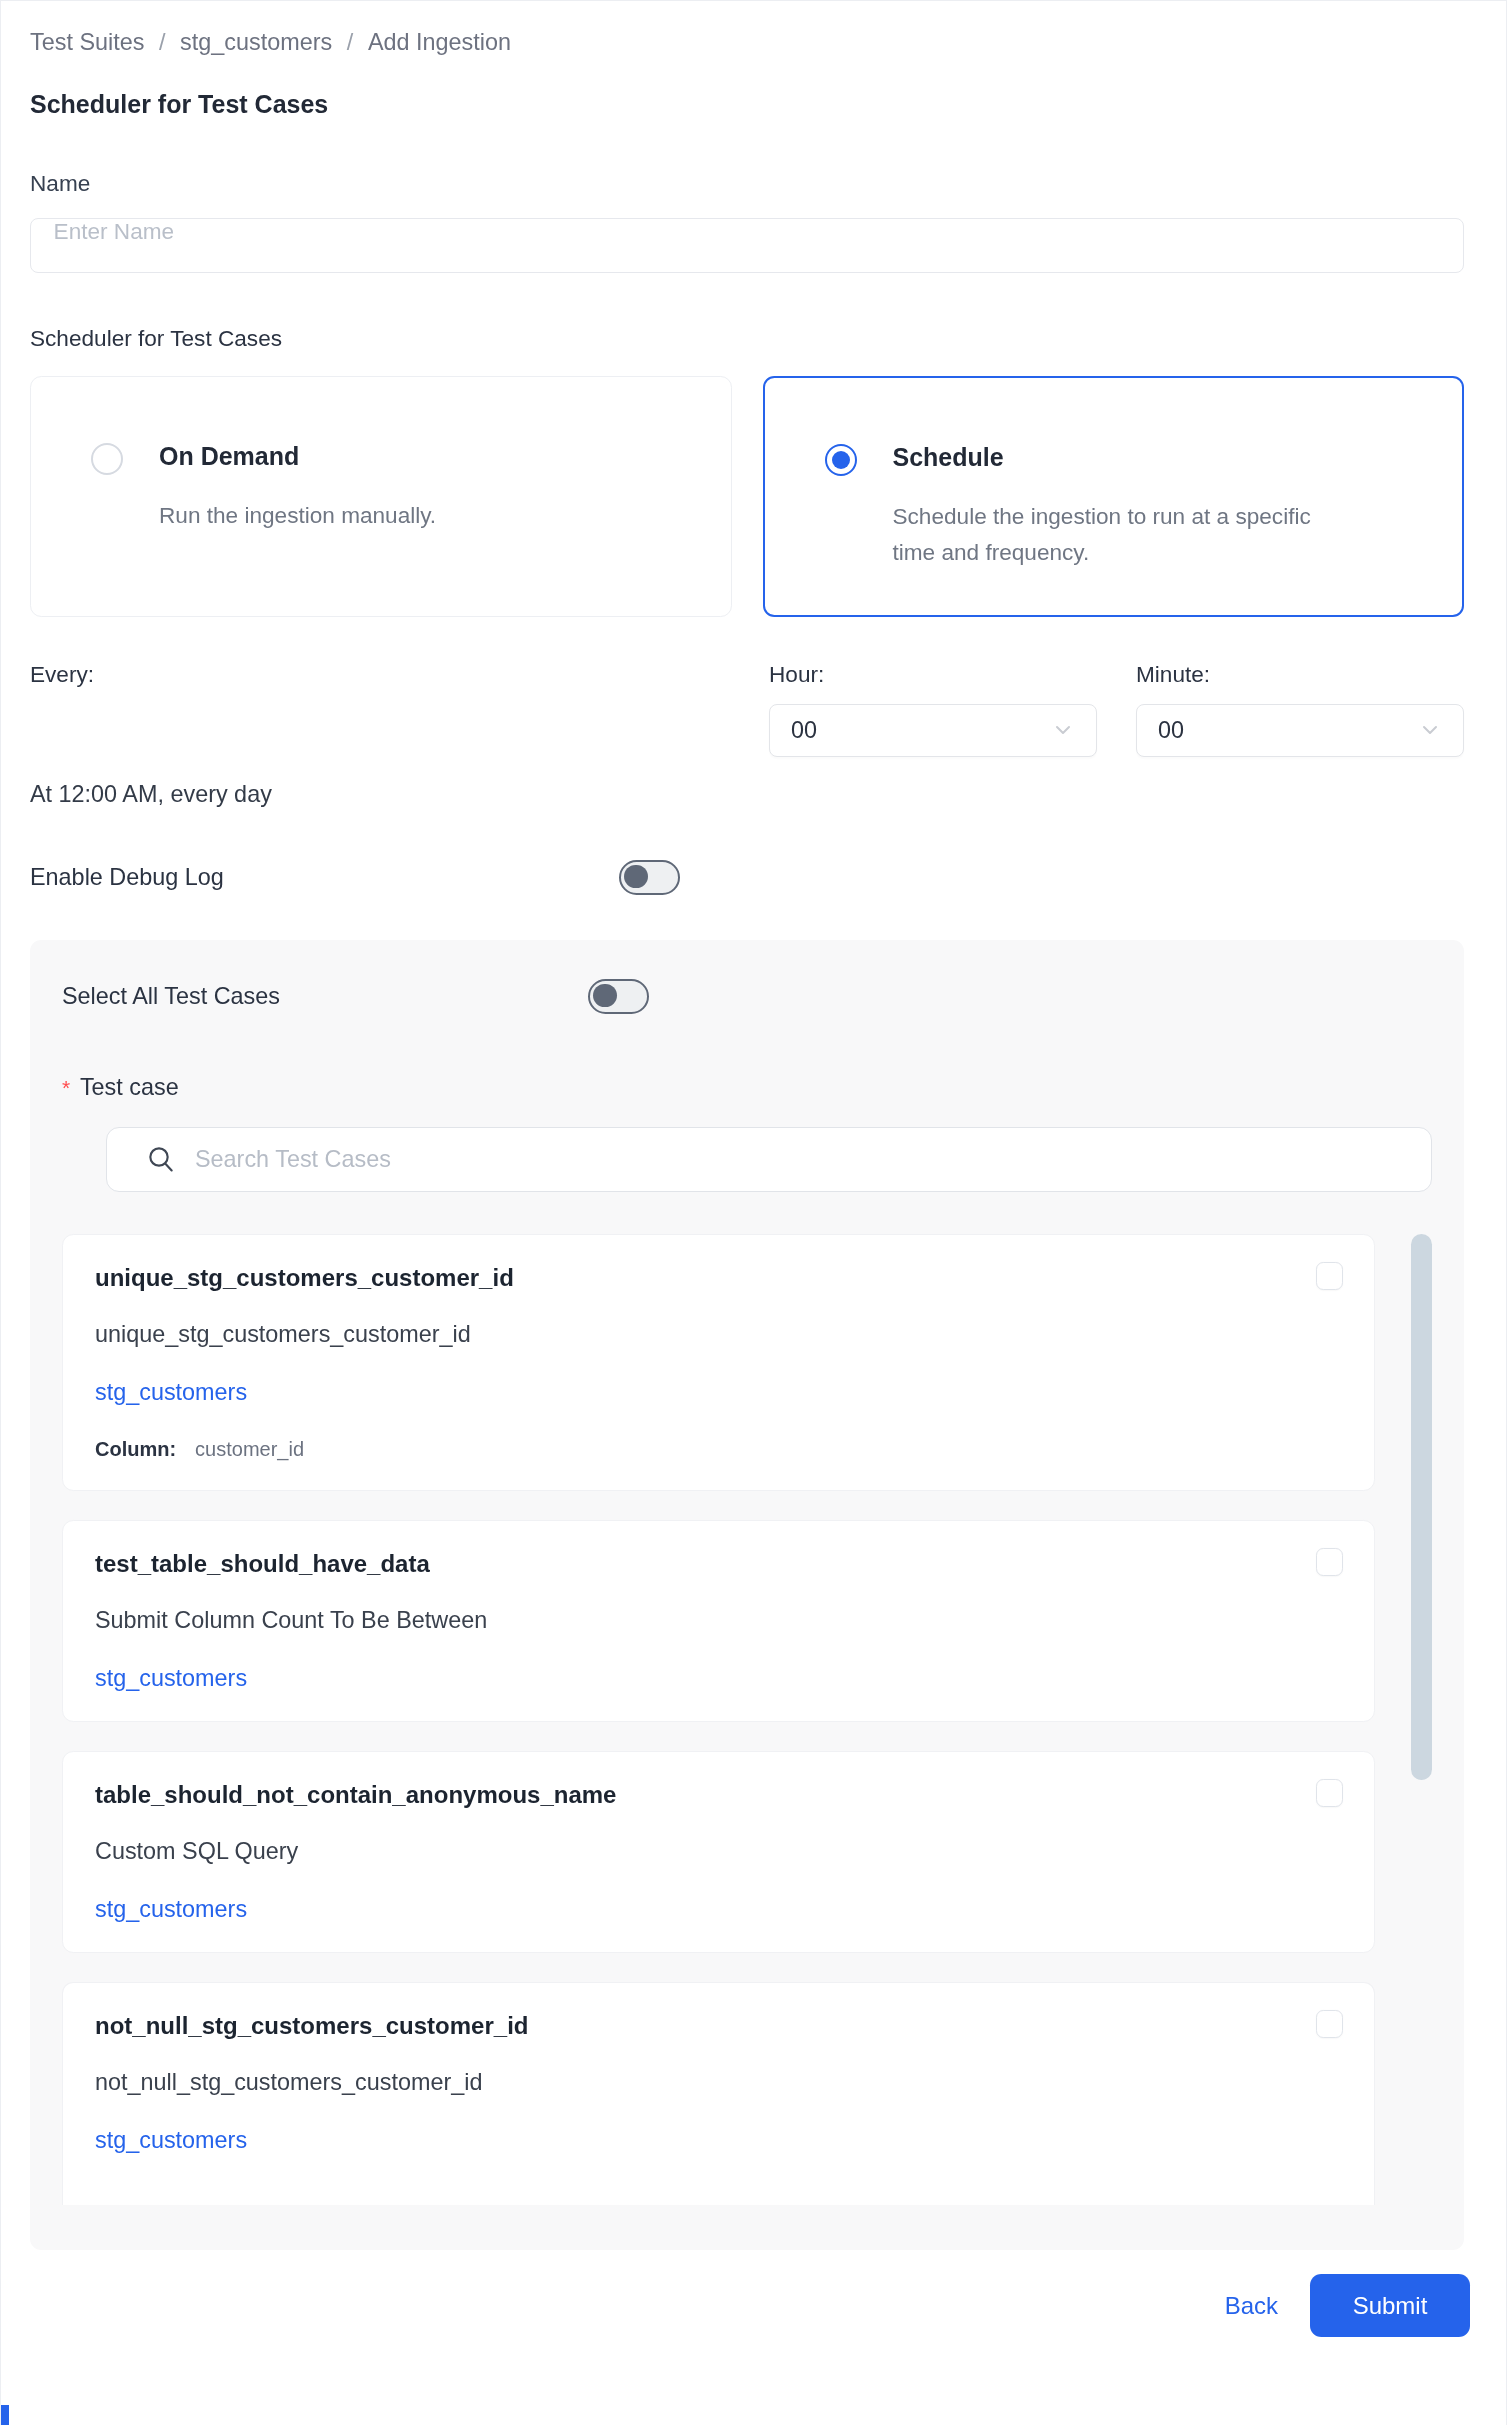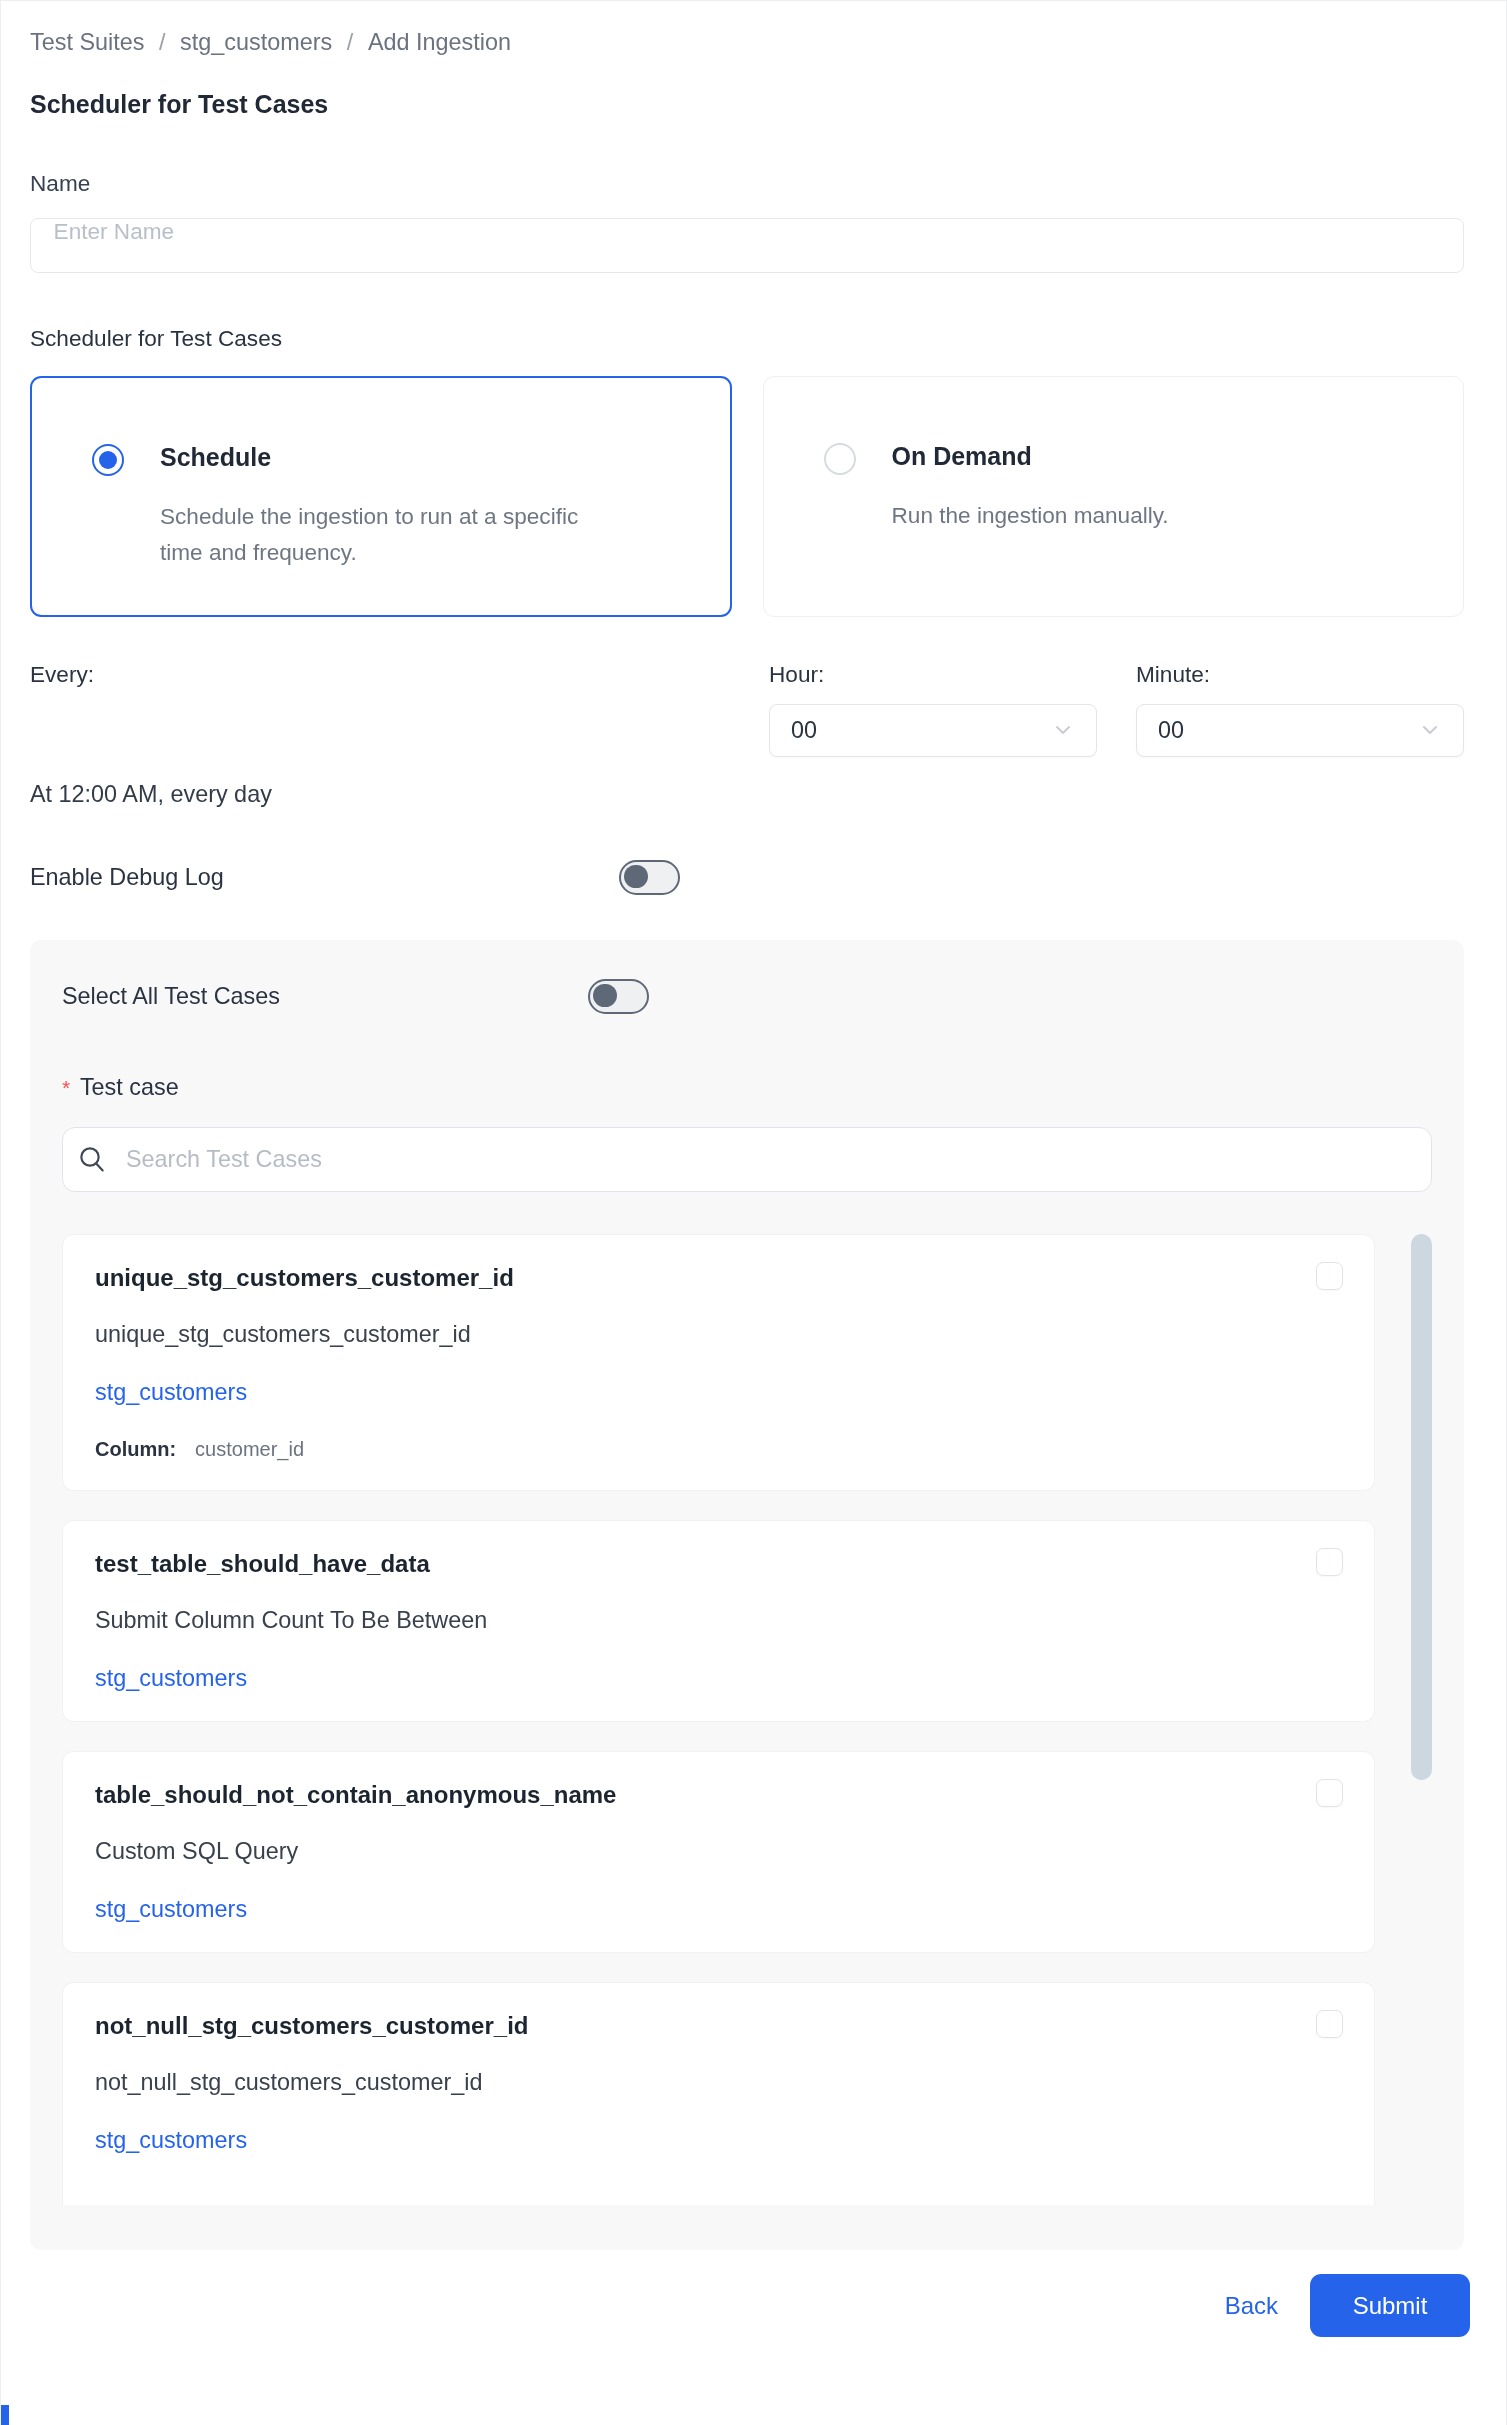--- a/index.html
+++ b/index.html
@@ -73,21 +73,21 @@
   .panel {
     margin:45px 42px 0 29px; height:1310px; border-radius:11.3px; background:#f8f8f9;
     padding:39px 32px 0 32px; overflow:hidden; position:relative;
   }
   .toggle-row.select-all .toggle-label { width:526px; }
   .required-label { margin-top:60px; font-size:23.4px; color:#2b3342; display:flex; gap:9.7px; align-items:baseline; }
   .required-star { color:#ff4d4f; font-size:21px; }
 
   .search-box {
     margin-top:26px; height:65px; border:1.6px solid #e1e4e9; border-radius:13px; background:#fff;
-    display:flex; align-items:center; padding:0 13px; gap:18px;
+    display:flex; align-items:center; padding:0 38px; gap:18px;margin-left:44px;
   }
   .search-box .placeholder { font-size:23.4px; color:#b6bcc6; }
   .search-icon { flex:none; }
 
   
   .tc-list { margin-top:42px; position:relative; padding-right:57px; }
   .tc-card {
     position:relative; background:#fff; border:0.8px solid #f0f1f4; border-radius:11.3px;
     padding:29px 32px; margin-bottom:29px;
   }
@@ -136,40 +136,40 @@
     <div class="page-title">Scheduler for Test Cases</div>
 
     <div class="field-label">Name</div>
     <div class="text-input">
       <span class="placeholder">Enter Name</span>
     </div>
 
     <div class="section-label">Scheduler for Test Cases</div>
 
     <div class="option-cards">
+      <div class="option-card unselected">
+        <div class="option-inner">
+          <span class="radio off"></span>
+          <div>
+            <div class="option-title">On Demand</div>
+            <div class="option-desc">Run the ingestion manually.</div>
+          </div>
+        </div>
+      </div>
       <div class="option-card selected">
         <div class="option-inner">
           <span class="radio on">
               <span class="dot"></span>
             </span>
           <div>
             <div class="option-title">Schedule</div>
             <div class="option-desc">Schedule the ingestion to run at a specific time and frequency.</div>
           </div>
         </div>
       </div>
-      <div class="option-card unselected">
-        <div class="option-inner">
-          <span class="radio off"></span>
-          <div>
-            <div class="option-title">On Demand</div>
-            <div class="option-desc">Run the ingestion manually.</div>
-          </div>
-        </div>
-      </div>
     </div>
 
     <div class="cron-row">
       <div class="cron-col-every">
         <div class="cron-label">Every:</div>
       </div>
       <div class="cron-col-hour">
         <div class="cron-label">Hour:</div>
         <div class="select">
           <span class="value">00</span>

